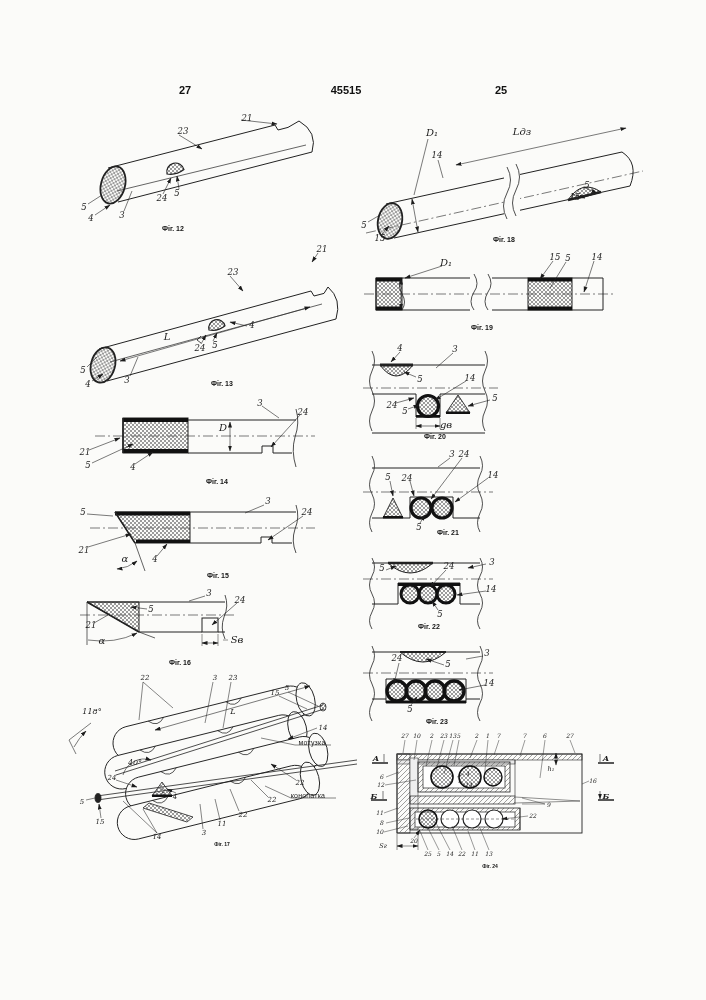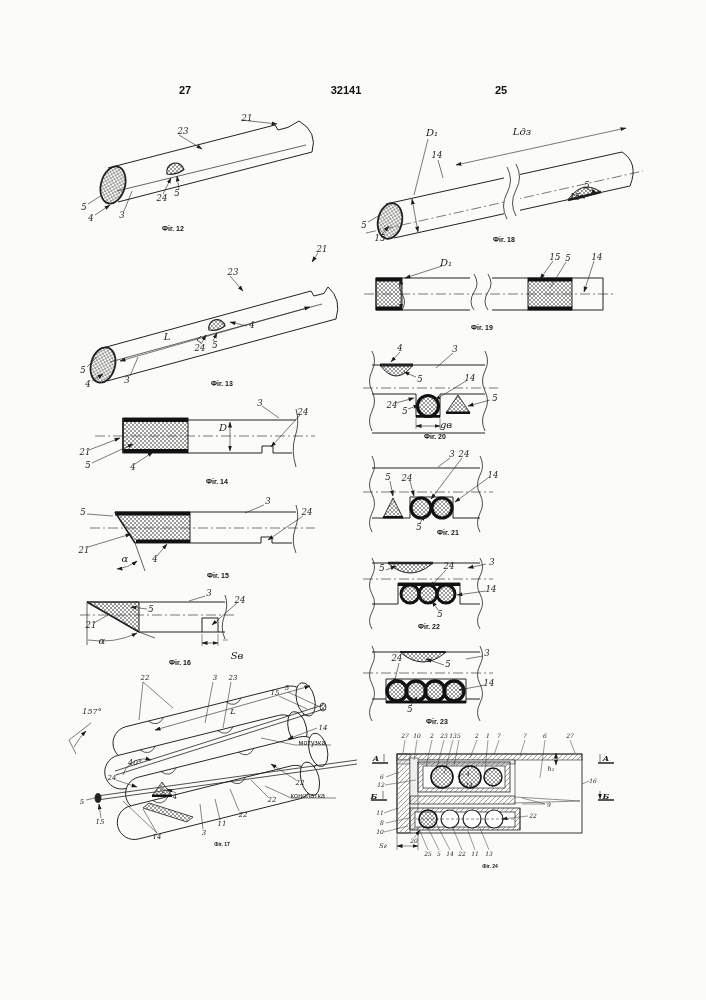--- a/index.html
+++ b/index.html
@@ -41,21 +41,21 @@
       <marker id="ar" markerWidth="6" markerHeight="5" refX="5.5" refY="2" orient="auto" markerUnits="userSpaceOnUse">
         <path d="M0,0L6,2L0,4z" fill="#1c1c1c"></path>
       </marker>
       <marker id="arS" markerWidth="6" markerHeight="5" refX="0.5" refY="2" orient="auto" markerUnits="userSpaceOnUse">
         <path d="M6,0L0,2L6,4z" fill="#1c1c1c"></path>
       </marker>
     </defs>
   </svg>
 
   <div class="hdr" style="left:185px;top:84px">27</div>
-  <div class="hdr" style="left:346px;top:84px">32141</div>
+  <div class="hdr" style="left:346px;top:84px">45515</div>
   <div class="hdr" style="left:501px;top:84px">25</div>
 
   
   <div class="fig f12" style="left:75px;top:105px;width:270px;height:135px">
     <svg width="270" height="135" viewBox="0 0 270 135">
       <g stroke="#222" stroke-width="1" fill="none">
         <path d="M33,63 L200,20 l3,5 l10,-2.6 L224,16"></path>
         <path d="M224,16 Q243,27 237,47"></path>
         <path d="M43,97 L237,47"></path>
         <path d="M42,86 L231,40" stroke-width="0.7"></path>
@@ -213,21 +213,21 @@
         <path d="M19,35 L33,27"></path>
         <path d="M153,52 H148" stroke-width="0.5"></path>
       </g>
     </svg>
     <div class="labels">
         <span class="lbl" style="left: 134px; top: 5px;">3</span>
         <span class="lbl" style="left: 165px; top: 12px;">24</span>
         <span class="lbl" style="left: 76px; top: 21px;">5</span>
         <span class="lbl" style="left: 16px; top: 37px;">21</span>
         <span class="lbl dim" style="left: 27px; top: 53px;">α</span>
-        <span class="lbl dim" style="left: 162px; top: 68px;">Sв</span>
+        <span class="lbl dim" style="left: 162px; top: 52px;">Sв</span>
       </div>
     <div class="cap" style="left:105px;top:71px">Фіг. 16</div>
   </div>
 
   
   <div class="fig f17" style="left:55px;top:668px;width:310px;height:212px">
     <svg width="310" height="212" viewBox="0 0 310 212">
       <g transform="rotate(-14 155 115)" stroke="#222" stroke-width="0.9" fill="#fbfbf9">
         <rect x="70" y="40" width="200" height="34" rx="17"></rect>
         <ellipse cx="268" cy="57" rx="9" ry="17"></ellipse>
@@ -281,21 +281,21 @@
         <path d="M102,165 L88,141 M102,165 L68,133"></path>
       </g>
     </svg>
     <div class="labels">
         <span class="lbl" style="left: 90px; top: 10px;">22</span>
         <span class="lbl" style="left: 160px; top: 10px;">3</span>
         <span class="lbl" style="left: 178px; top: 10px;">23</span>
         <span class="lbl" style="left: 220px; top: 25px;">15</span>
         <span class="lbl" style="left: 232px; top: 20px;">5</span>
         <span class="lbl dim" style="left: 178px; top: 44px;">L</span>
-        <span class="lbl dim" style="left: 37px; top: 44px;">157°</span>
+        <span class="lbl dim" style="left: 37px; top: 44px;">118°</span>
         <span class="lbl" style="left: 268px; top: 60px;">14</span>
         <span class="lbl ann" style="left: 257px; top: 74px;">мотузка</span>
         <span class="lbl dim" style="left: 80px; top: 95px;">40°</span>
         <span class="lbl" style="left: 57px; top: 110px;">24</span>
         <span class="lbl" style="left: 245px; top: 115px;">22</span>
         <span class="lbl ann" style="left: 253px; top: 127px;">конопатка</span>
         <span class="lbl" style="left: 108px; top: 127px;">5</span>
         <span class="lbl" style="left: 120px; top: 129px;">4</span>
         <span class="lbl" style="left: 27px; top: 134px;">5</span>
         <span class="lbl" style="left: 217px; top: 132px;">22</span>

